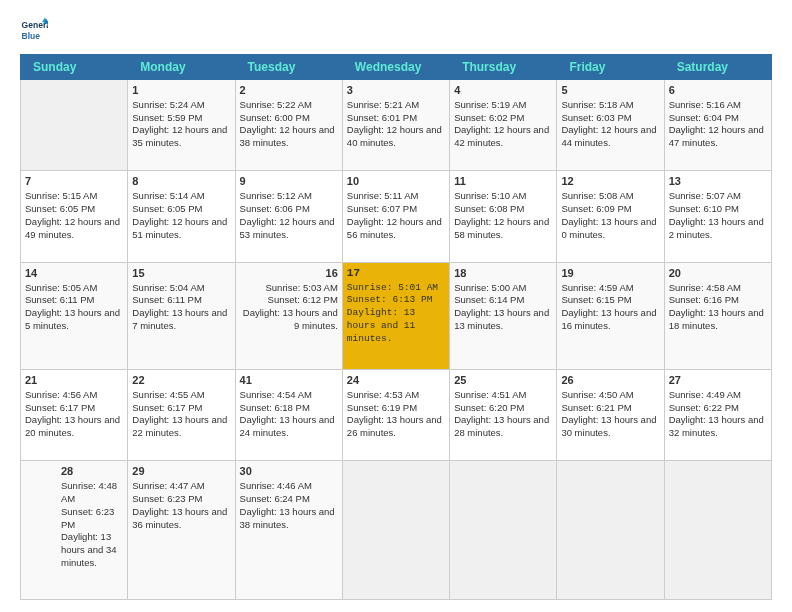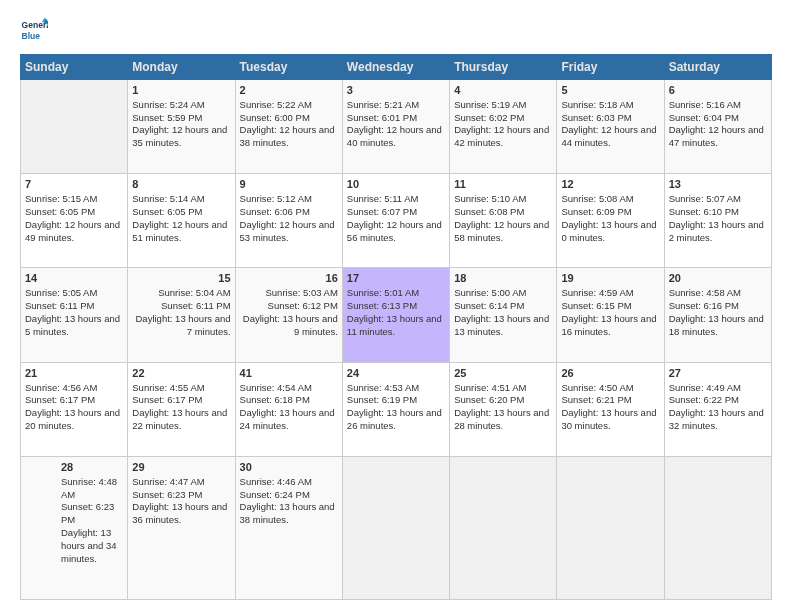--- a/index.html
+++ b/index.html
@@ -46,24 +46,24 @@
     }
     .calendar {
       flex: 1;
       border: 1px solid #ccc;
       border-collapse: collapse;
       width: 100%;
       table-layout: fixed;
     }
     .calendar th {
       background-color: #2e6da4;
-      color: #e5e5e5;
+      color: #5eead4;
       font-size: 12px;
       font-weight: bold;
-      padding: 5px 4px;
+      padding: 5px 12px;
       border: 1px solid #2e6da4;
       text-align: left;
     }
     .calendar td {
       border: 1px solid #ccc;
       vertical-align: top;
       padding: 3px 4px;
       font-size: 9.5px;
       color: #333;
       line-height: 1.35;
@@ -133,23 +133,23 @@
           <td style="background-color: rgb(255, 255, 255);"><span class="day-num">7</span><span>Sunrise: 5:15 AM<br>Sunset: 6:05 PM<br>Daylight: 12 hours and 49 minutes.</span></td>
           <td style="background-color: rgb(255, 255, 255);"><span class="day-num">8</span><span>Sunrise: 5:14 AM<br>Sunset: 6:05 PM<br>Daylight: 12 hours and 51 minutes.</span></td>
           <td style="background-color: rgb(255, 255, 255);"><span class="day-num">9</span><span>Sunrise: 5:12 AM<br>Sunset: 6:06 PM<br>Daylight: 12 hours and 53 minutes.</span></td>
           <td style="background-color: rgb(255, 255, 255);"><span class="day-num">10</span><span>Sunrise: 5:11 AM<br>Sunset: 6:07 PM<br>Daylight: 12 hours and 56 minutes.</span></td>
           <td style="background-color: rgb(255, 255, 255);"><span class="day-num">11</span><span>Sunrise: 5:10 AM<br>Sunset: 6:08 PM<br>Daylight: 12 hours and 58 minutes.</span></td>
           <td style="background-color: rgb(255, 255, 255);"><span class="day-num">12</span><span>Sunrise: 5:08 AM<br>Sunset: 6:09 PM<br>Daylight: 13 hours and 0 minutes.</span></td>
           <td style="background-color: rgb(255, 255, 255);"><span class="day-num">13</span><span>Sunrise: 5:07 AM<br>Sunset: 6:10 PM<br>Daylight: 13 hours and 2 minutes.</span></td>
         </tr>
         <tr>
           <td style="background-color: rgb(249, 249, 249);"><span class="day-num">14</span><span>Sunrise: 5:05 AM<br>Sunset: 6:11 PM<br>Daylight: 13 hours and 5 minutes.</span></td>
-          <td style="background-color: rgb(249, 249, 249); text-align: right;"><span class="day-num">15</span><span>Sunrise: 5:04 AM<br>Sunset: 6:11 PM<br>Daylight: 13 hours and 7 minutes.</span></td>
+          <td style="background-color: rgb(249, 249, 249);"><span class="day-num">15</span><span>Sunrise: 5:04 AM<br>Sunset: 6:11 PM<br>Daylight: 13 hours and 7 minutes.</span></td>
           <td style="background-color: rgb(249, 249, 249); text-align: right;"><span class="day-num">16</span><span>Sunrise: 5:03 AM<br>Sunset: 6:12 PM<br>Daylight: 13 hours and 9 minutes.</span></td>
-          <td style="background-color: #c4b5fd;"><span class="day-num">17</span><span>Sunrise: 5:01 AM<br>Sunset: 6:13 PM<br>Daylight: 13 hours and 11 minutes.</span></td>
+          <td style="background-color: #eab308; font-family: Liberation Mono, monospace;"><span class="day-num">17</span><span>Sunrise: 5:01 AM<br>Sunset: 6:13 PM<br>Daylight: 13 hours and 11 minutes.</span></td>
           <td style="background-color: rgb(249, 249, 249);"><span class="day-num">18</span><span>Sunrise: 5:00 AM<br>Sunset: 6:14 PM<br>Daylight: 13 hours and 13 minutes.</span></td>
           <td style="background-color: rgb(249, 249, 249);"><span class="day-num">19</span><span>Sunrise: 4:59 AM<br>Sunset: 6:15 PM<br>Daylight: 13 hours and 16 minutes.</span></td>
           <td style="background-color: rgb(249, 249, 249);"><span class="day-num">20</span><span>Sunrise: 4:58 AM<br>Sunset: 6:16 PM<br>Daylight: 13 hours and 18 minutes.</span></td>
         </tr>
         <tr>
           <td style="background-color: rgb(255, 255, 255);"><span class="day-num">21</span><span>Sunrise: 4:56 AM<br>Sunset: 6:17 PM<br>Daylight: 13 hours and 20 minutes.</span></td>
           <td style="background-color: rgb(255, 255, 255);"><span class="day-num">22</span><span>Sunrise: 4:55 AM<br>Sunset: 6:17 PM<br>Daylight: 13 hours and 22 minutes.</span></td>
           <td style="background-color: rgb(255, 255, 255);"><span class="day-num">41</span><span>Sunrise: 4:54 AM<br>Sunset: 6:18 PM<br>Daylight: 13 hours and 24 minutes.</span></td>
           <td style="background-color: rgb(255, 255, 255);"><span class="day-num">24</span><span>Sunrise: 4:53 AM<br>Sunset: 6:19 PM<br>Daylight: 13 hours and 26 minutes.</span></td>
           <td style="background-color: rgb(255, 255, 255);"><span class="day-num">25</span><span>Sunrise: 4:51 AM<br>Sunset: 6:20 PM<br>Daylight: 13 hours and 28 minutes.</span></td>

